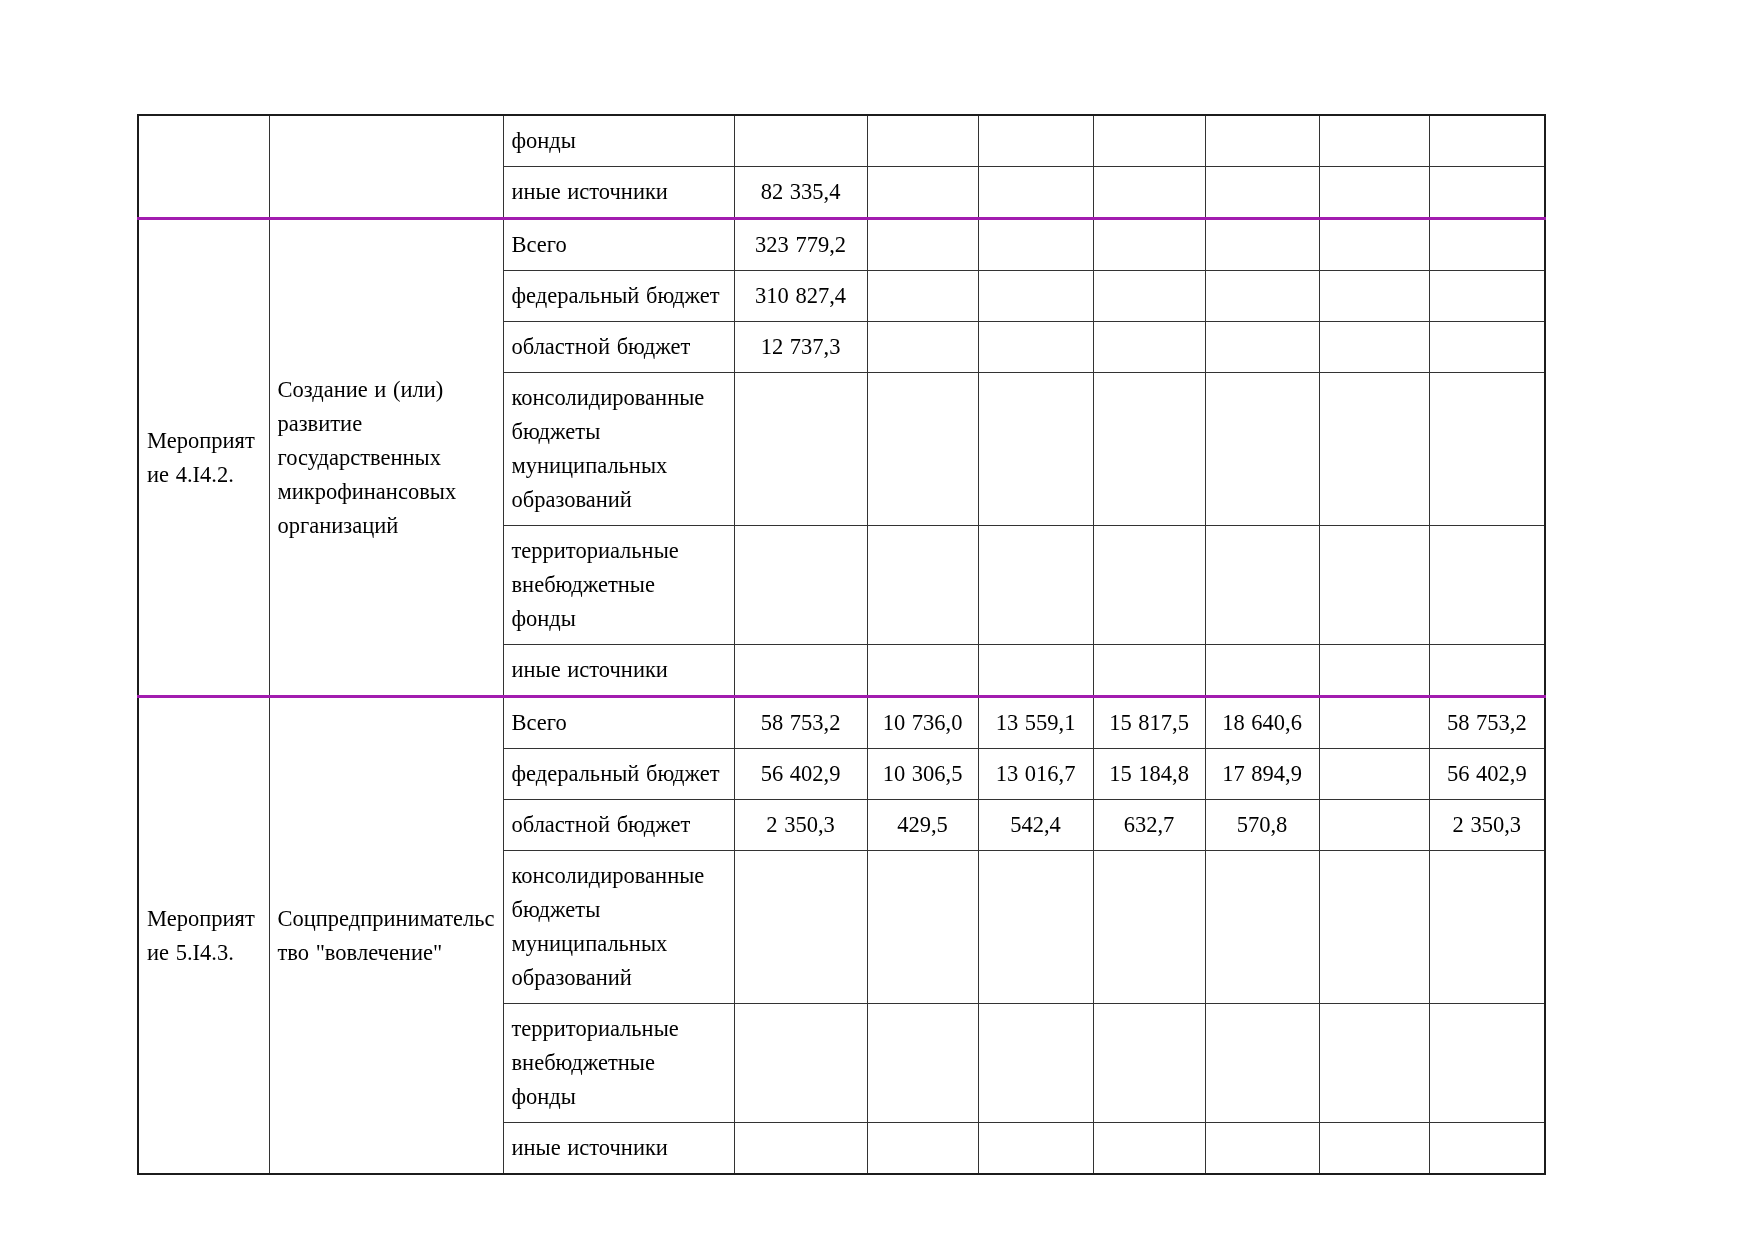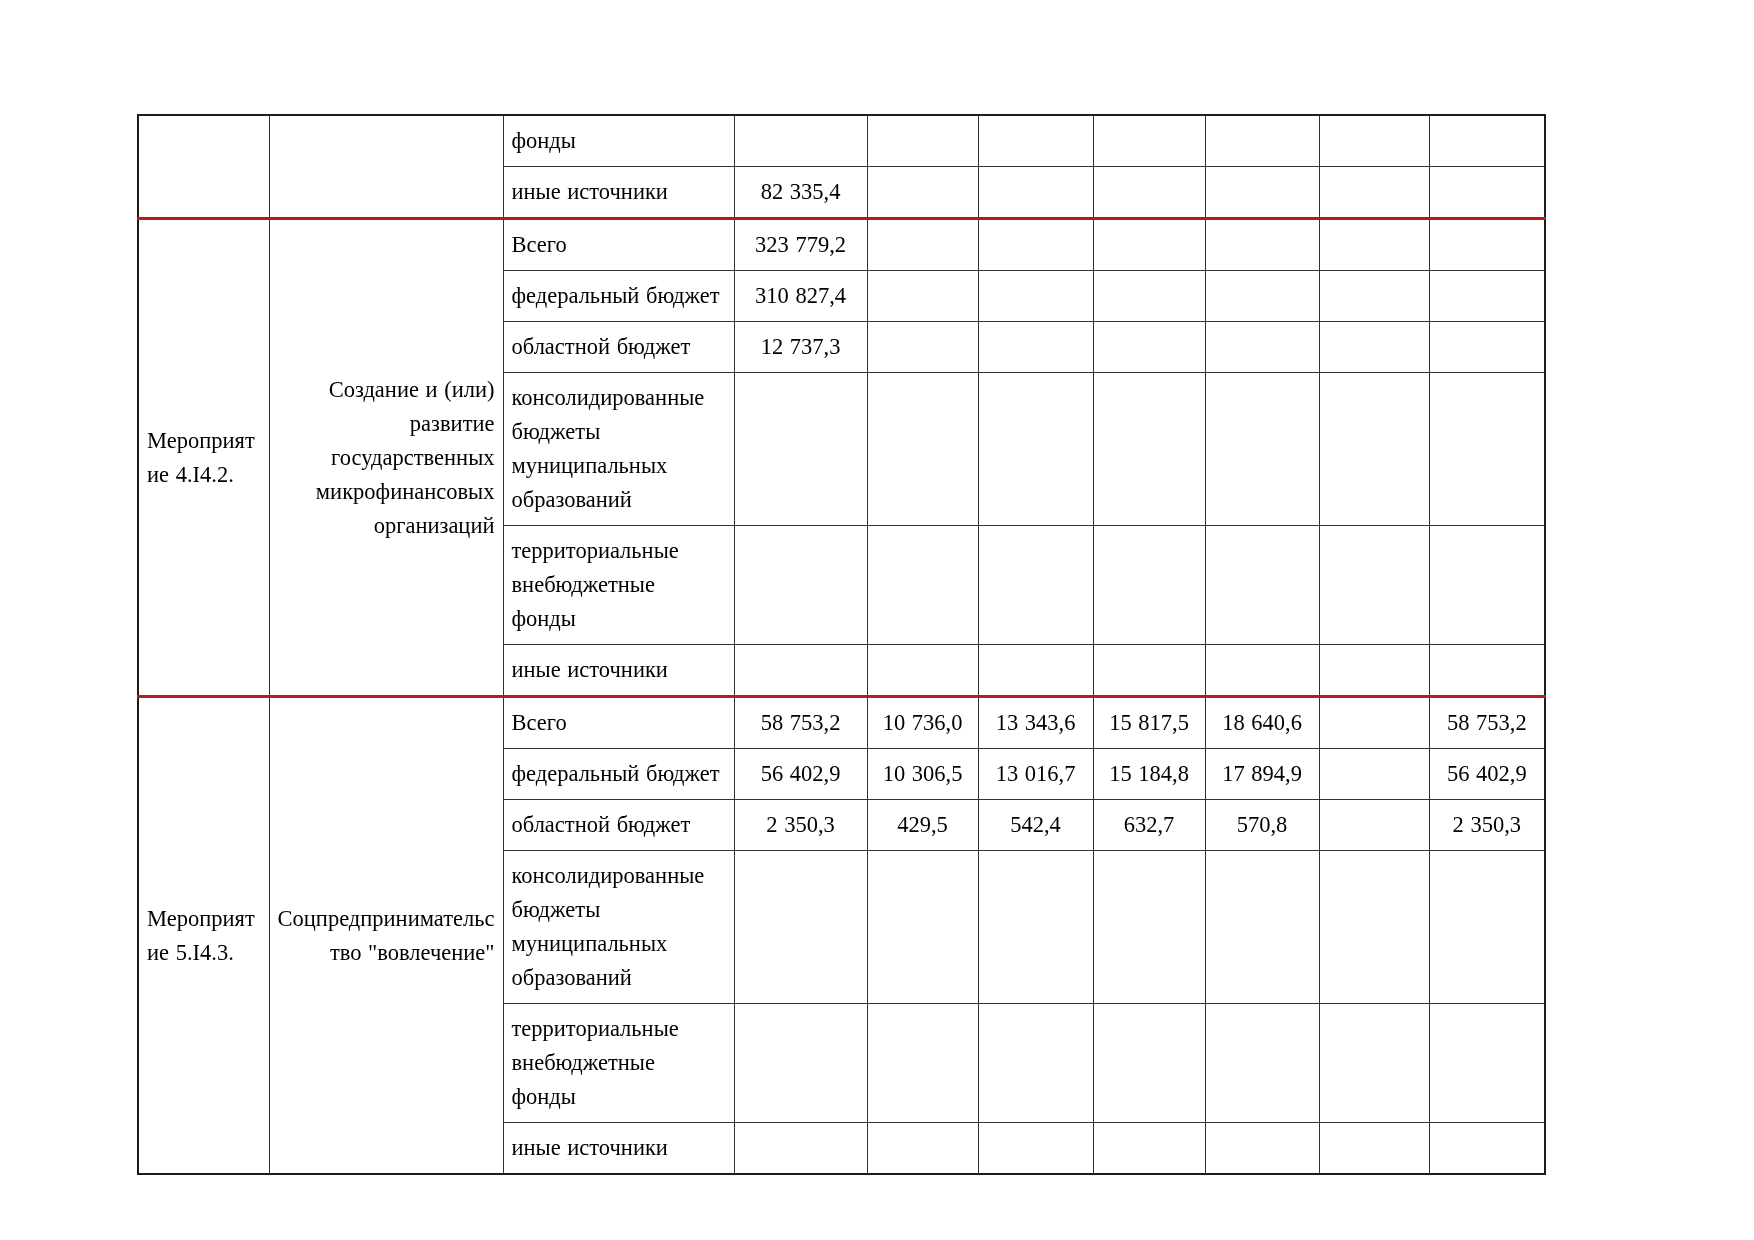--- a/index.html
+++ b/index.html
@@ -28,32 +28,31 @@
   table.budget-table td {
     border: 1.5px solid #333333;
     font-size: 22.5px;
     line-height: 34px;
     padding: 8px;
     vertical-align: middle;
     overflow: hidden;
     word-spacing: 1px;
   }
   tr.group-start td {
-    border-top: 3px solid #b91c1c;
+    border-top: 3px solid #a21caf;
   }
   td.id-cell {
     vertical-align: top;
     padding: 8px 18px 8px 10px;
     word-break: break-all;
   }
   td.desc-cell {
     vertical-align: top;
     padding: 8px 28px 8px 10px;
     overflow-wrap: break-word;
-    text-align: right;
   }
   td.label-cell {
     text-align: left;
     padding: 8px 26px 8px 10px;
     overflow-wrap: break-word;
   }
   td.num-cell {
     text-align: center;
     padding: 8px 4px;
     white-space: nowrap;
@@ -160,21 +159,21 @@
           <td class="num-cell"></td>
           <td class="num-cell"></td>
           <td class="num-cell"></td>
         </tr>
         <tr class="group-start">
           <td rowspan="6" class="id-cell">Мероприятие 5.I4.3.</td>
           <td rowspan="6" class="desc-cell">Соцпредпринимательство "вовлечение"</td>
           <td class="label-cell">Всего</td>
           <td class="num-cell">58 753,2</td>
           <td class="num-cell">10 736,0</td>
-          <td class="num-cell">13 343,6</td>
+          <td class="num-cell">13 559,1</td>
           <td class="num-cell">15 817,5</td>
           <td class="num-cell">18 640,6</td>
           <td class="num-cell"></td>
           <td class="num-cell">58 753,2</td>
         </tr>
         <tr>
           <td class="label-cell">федеральный бюджет</td>
           <td class="num-cell">56 402,9</td>
           <td class="num-cell">10 306,5</td>
           <td class="num-cell">13 016,7</td>

